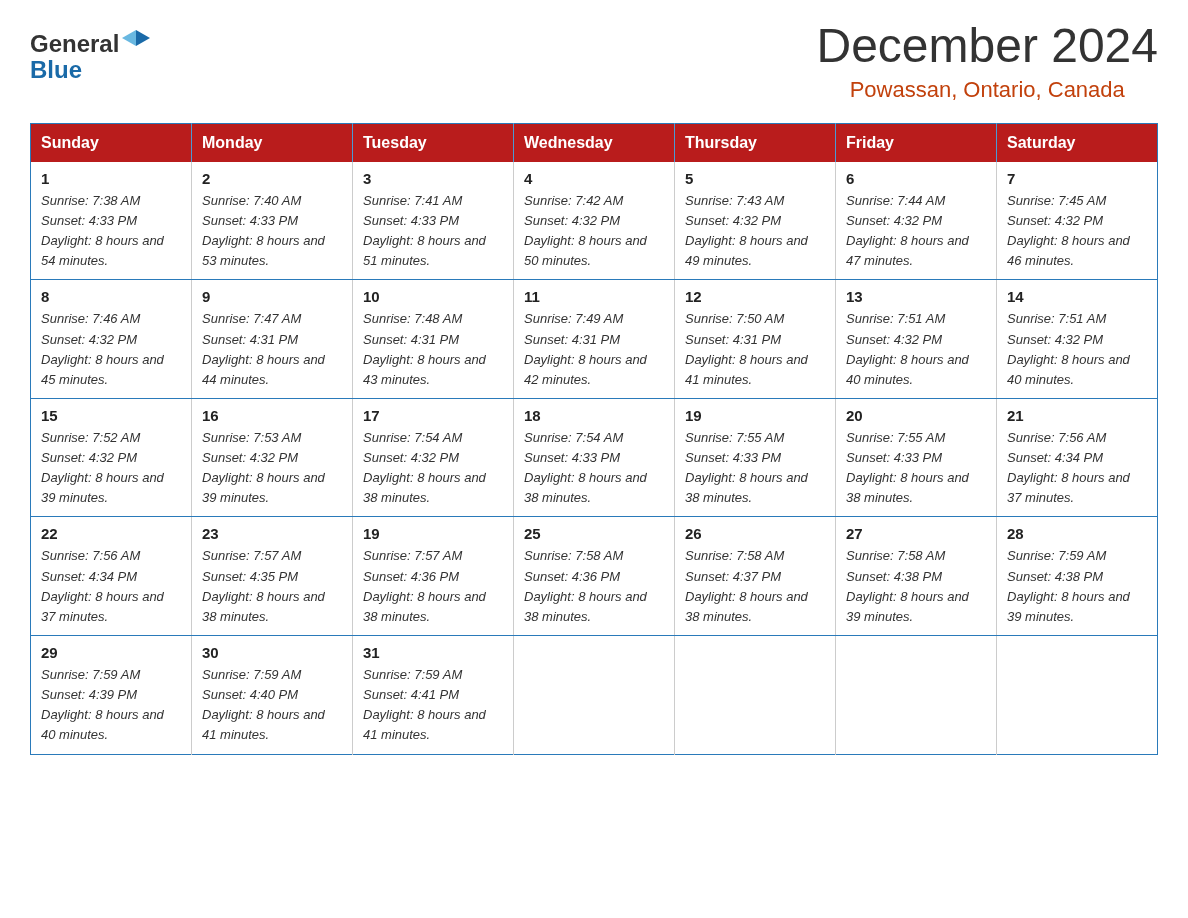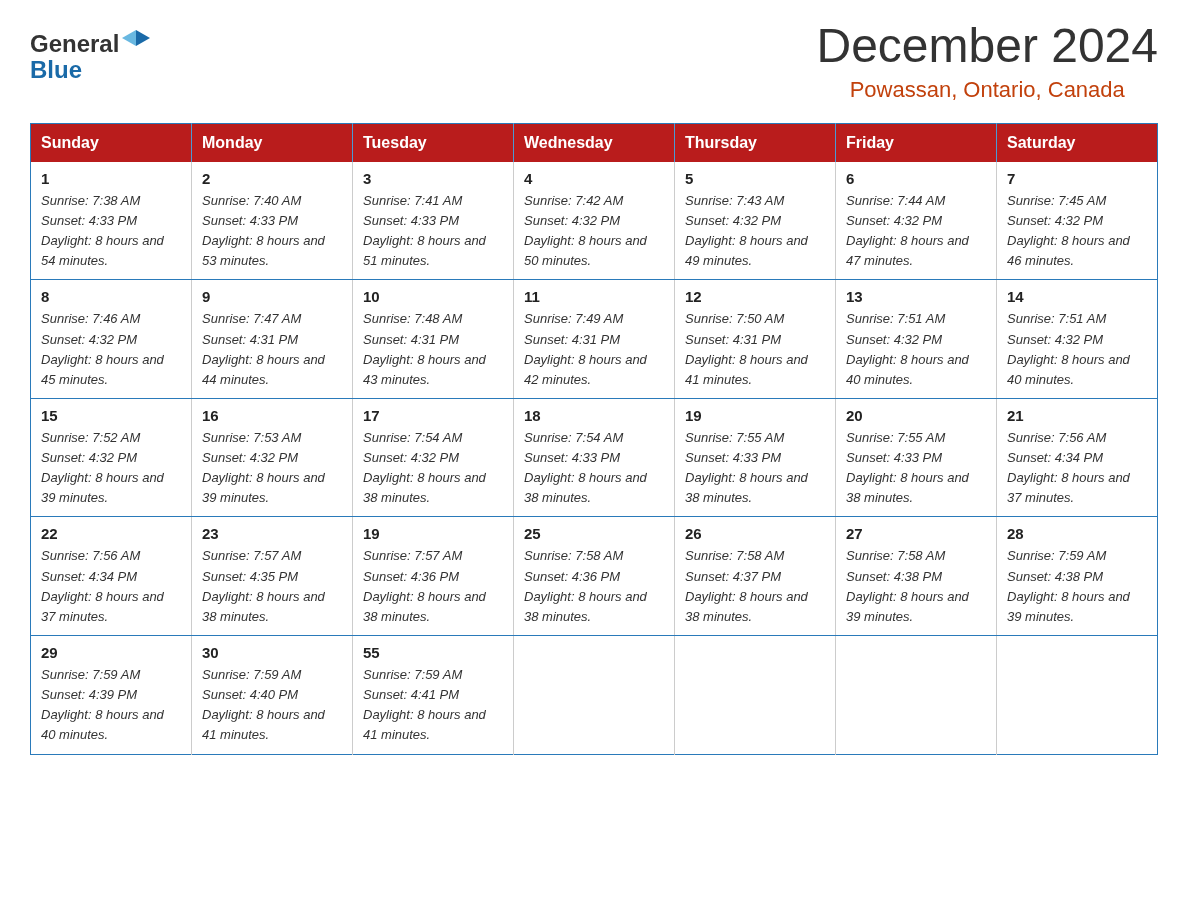--- a/index.html
+++ b/index.html
@@ -266,21 +266,21 @@
       <tr>
         <td>
           <div class="day-number">29</div>
           <div class="day-info">Sunrise: 7:59 AM<br>Sunset: 4:39 PM<br>Daylight: 8 hours and 40 minutes.</div>
         </td>
         <td>
           <div class="day-number">30</div>
           <div class="day-info">Sunrise: 7:59 AM<br>Sunset: 4:40 PM<br>Daylight: 8 hours and 41 minutes.</div>
         </td>
         <td>
-          <div class="day-number">55</div>
+          <div class="day-number">31</div>
           <div class="day-info">Sunrise: 7:59 AM<br>Sunset: 4:41 PM<br>Daylight: 8 hours and 41 minutes.</div>
         </td>
         <td class="empty-cell"></td>
         <td class="empty-cell"></td>
         <td class="empty-cell"></td>
         <td class="empty-cell"></td>
       </tr>
     </tbody>
 </table>
 

